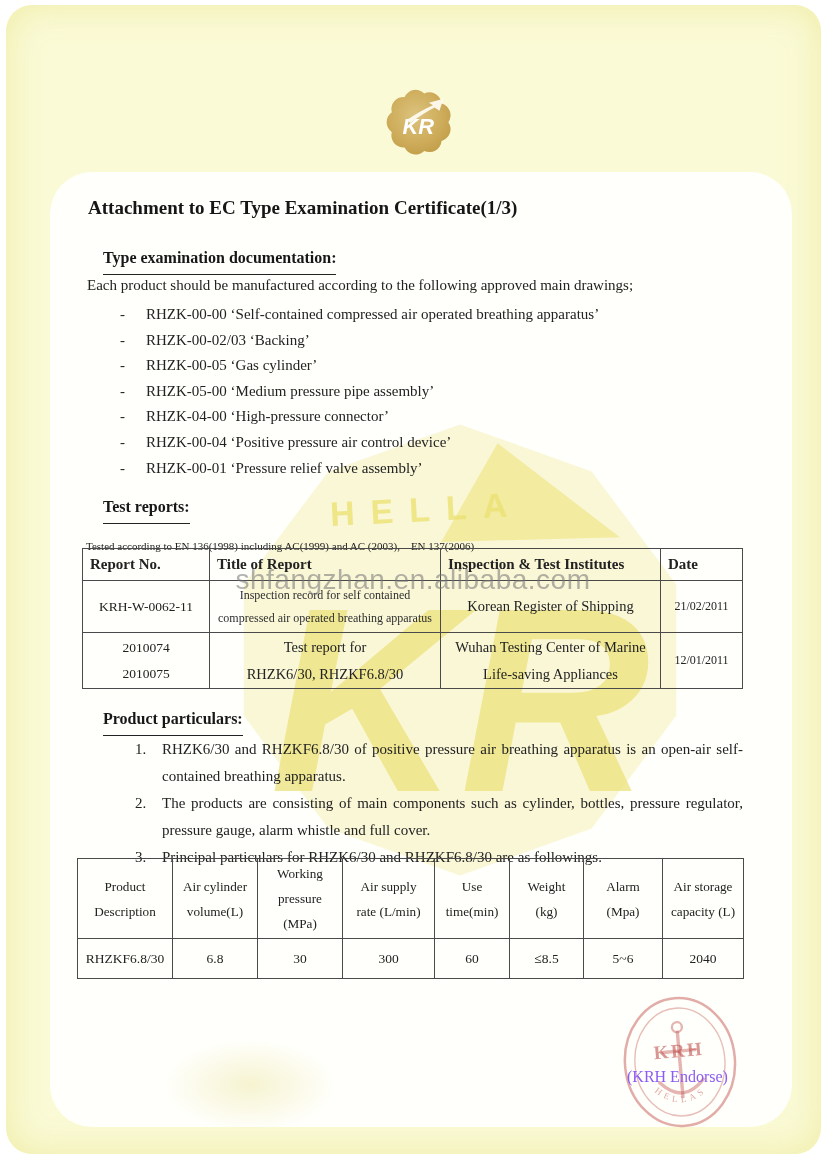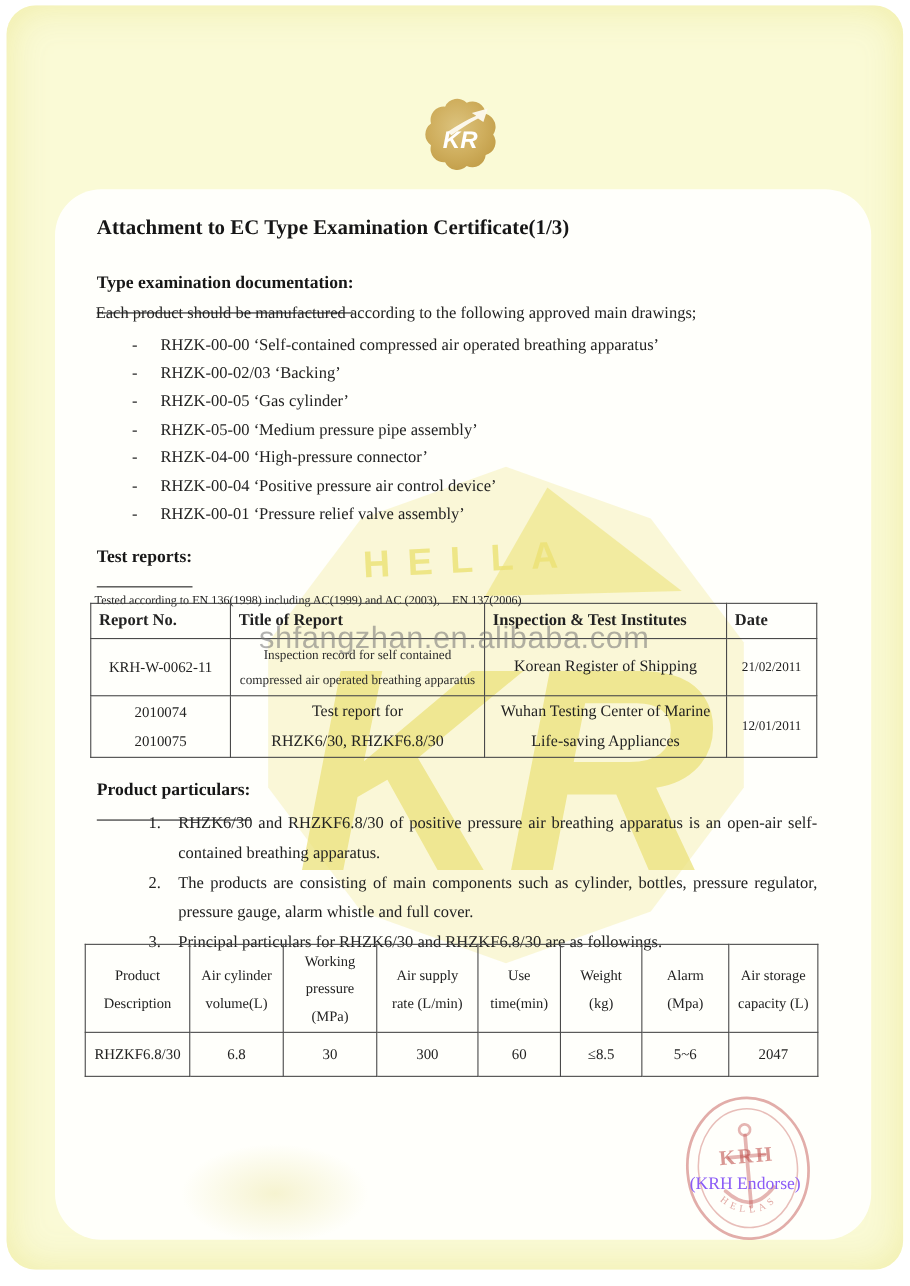--- a/index.html
+++ b/index.html
@@ -33,21 +33,21 @@
   
   .content { position:absolute; inset:0; z-index:5; }
   .content > div { position:absolute; }
   
   .kr-logo { left:386px; top:76px; width:68px; height:94px; }
   .cert-info { left:513px; top:74px; font-size:16.5px; font-weight:bold; line-height:26.5px; color:#1c1c1c; }
   .cert-info .pg-val { margin-left:26px; }
   
   .title { left:88px; top:197px; font-size:19px; font-weight:bold; color:#161616; }
   .sec-head { font-size:16px; font-weight:bold; color:#171717; }
-  .sec-head span { border-bottom:1.6px solid #222; padding-bottom:18px; }
+  .sec-head span { border-bottom:1.6px solid #222; padding-bottom:8px;margin-left:15px; }
   .te-head { left:88px; top:249px; }
   .te-intro { left:87px; top:277px; font-size:15px; }
   .drw-list { left:120px; top:302px; width:600px; }
   .drw { display:grid; grid-template-columns:26px 1fr; line-height:25.6px; font-size:15px; }
   .tr-head { left:88px; top:498px; }
   .tr-intro { left:86px; top:540px; font-size:11px; }
   .pp-head { left:88px; top:710px; }
   .pp-list { left:135px; top:736px; width:608px; }
   .pp-item { display:grid; grid-template-columns:27px 1fr; font-size:15px; line-height:27px; }
   .pp-item .txt { text-align:justify; }
@@ -249,21 +249,21 @@
 capacity (L)</td>
       </tr>
       <tr class="r2">
         <td>RHZKF6.8/30</td>
         <td>6.8</td>
         <td>30</td>
         <td>300</td>
         <td>60</td>
         <td>≤8.5</td>
         <td>5~6</td>
-        <td>2047</td>
+        <td>2040</td>
       </tr>
     </tbody>
       </table>
 
     <div class="endorse">(KRH Endorse)</div>
   </div>
 
   <div class="wm-site">shfangzhan.en.alibaba.com</div>
 </div>
 

